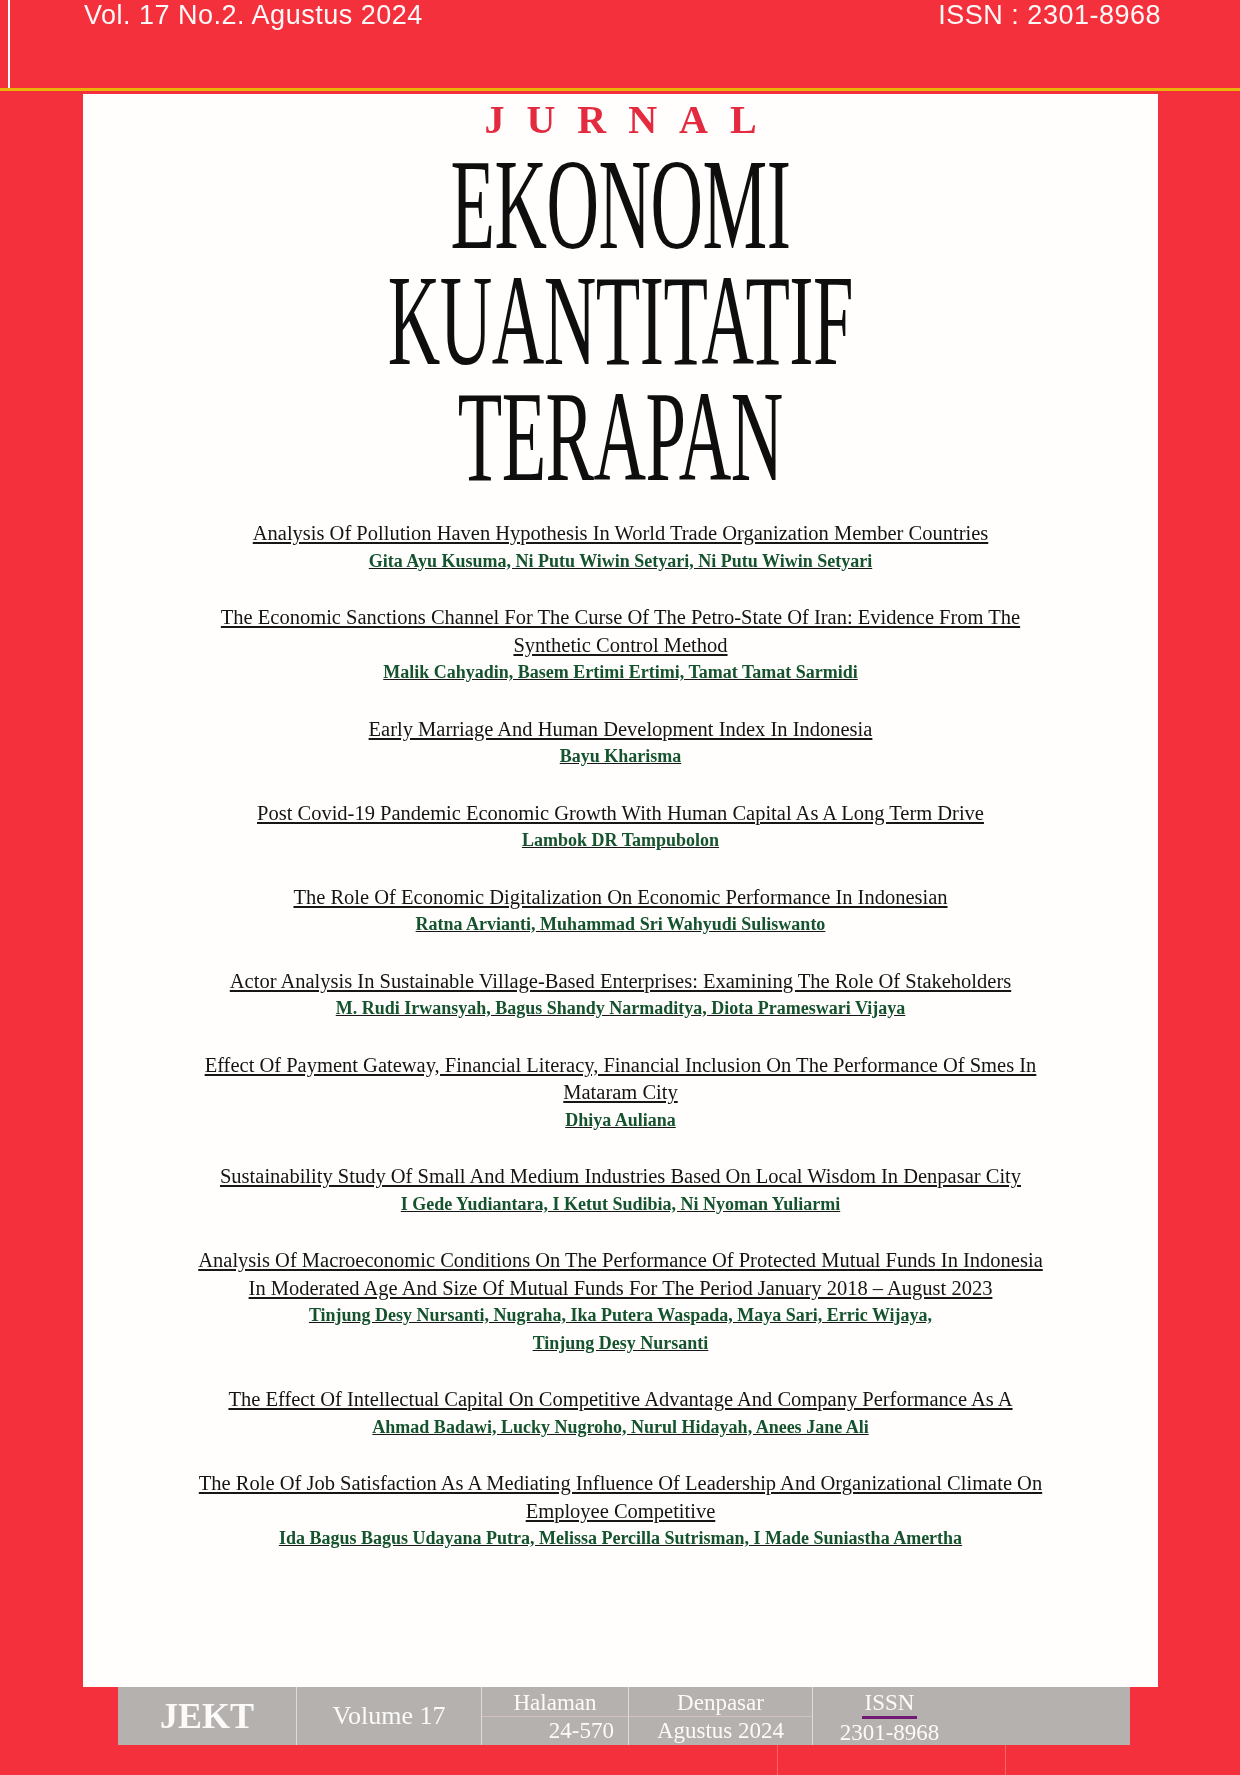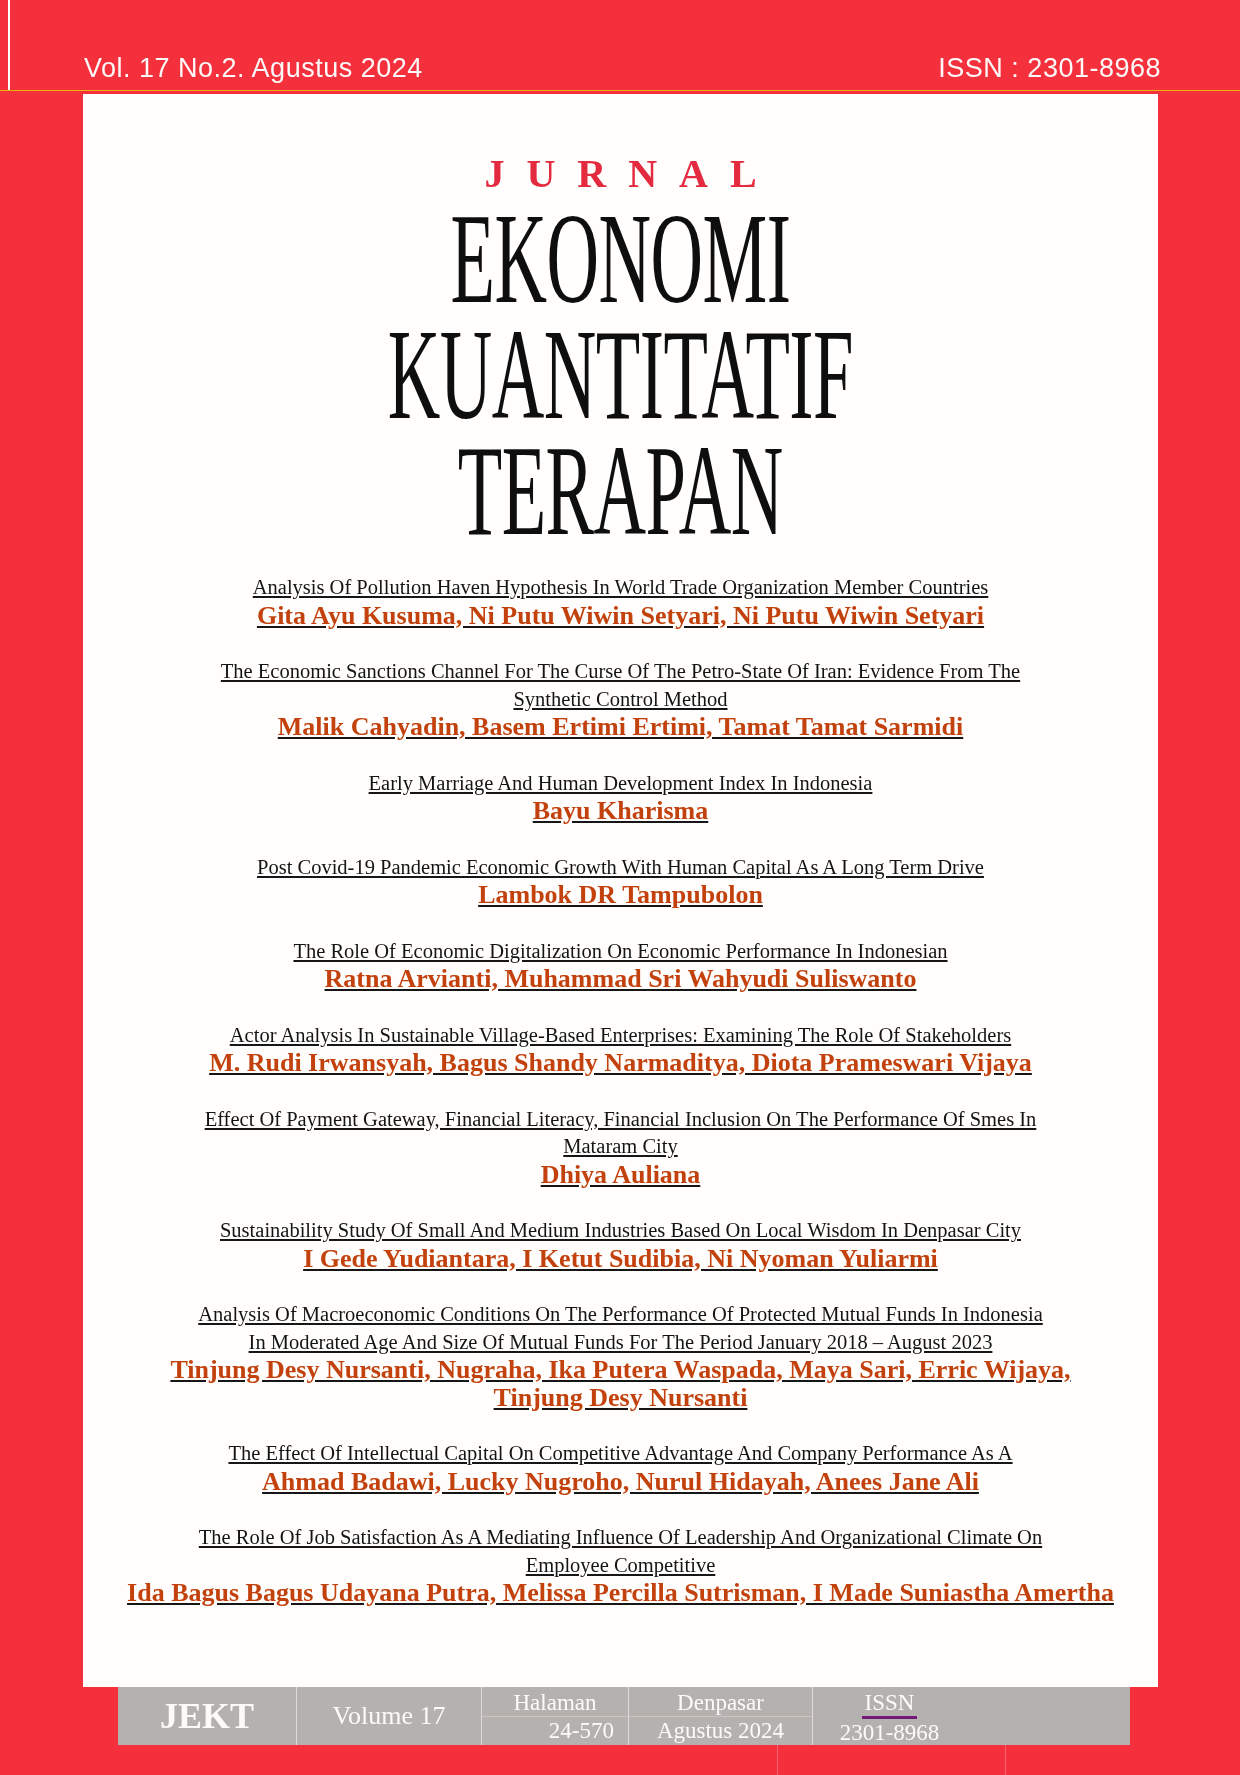--- a/index.html
+++ b/index.html
@@ -6,56 +6,56 @@
   body { width:1240px; height:1775px; font-family:"Liberation Serif", serif; }
 
   .cover {
     position:relative; width:1240px; height:1775px;
     background:#f4303c; overflow:hidden;
   }
 
   
   .topbar {
     position:absolute; left:0; top:0; width:1240px; height:91px;
-    border-bottom:1px solid #eab308;
-    display:flex; justify-content:space-between; align-items:flex-end;
+    border-bottom:3px solid #eab308;
+    display:flex; justify-content:space-between; align-items:flex-start;
     box-sizing:border-box; padding:0 79px 6px 84px;
     font-family:"Liberation Sans", sans-serif;
     font-size:27px; color:#fdf9f8; letter-spacing:0.5px;
   }
   .left-rule {
     position:absolute; left:8px; top:0; width:2px; height:91px; background:#ffffff;
   }
 
   
   .paper {
     position:absolute; left:83px; top:94px; width:1075px; height:1593px;
     background:#fffefc; color:#161616;
   }
 
   
-  .masthead { padding-top:54px; text-align:center; }
+  .masthead { text-align:center; }
   .kicker {
     height:52px; line-height:52px;
     font-size:40px; font-weight:bold;
     letter-spacing:22px; text-indent:22px;
     color:#e32a3f;
   }
   .mast-line { height:116px; line-height:116px; text-align:center; white-space:nowrap; }
   .mast-line span {
     display:inline-block; font-size:130px; line-height:116px;
     transform:scaleX(0.56); transform-origin:50% 55%;
     letter-spacing:-1px; color:#0e0e0e;
   }
 
   
   .articles { margin-top:26px; text-align:center;text-decoration:underline; }
   .entry { margin-bottom:29px; }
   .tline { font-size:20.5px; line-height:27.5px; color:#141414; }
-  .aline { font-size:26px; line-height:27.5px; font-weight:bold; color:#c2410c; }
+  .aline { font-size:18px; line-height:27.5px; font-weight:bold; color:#14532d; }
 
   
   .footer-bar {
     position:absolute; left:118px; top:1687px; width:1012px; height:58px;
     background:#b5b1af; display:flex; color:#fcfbfa;
   }
   .fcell { box-sizing:border-box; height:58px; text-align:center; }
   .fcell + .fcell { border-left:1px solid #dedbda; }
   .w1{width:178px;} .w2{width:185px;} .w3{width:163px;}
   .w4{width:147px;} .w5{width:184px;} .w6{width:154px;}

